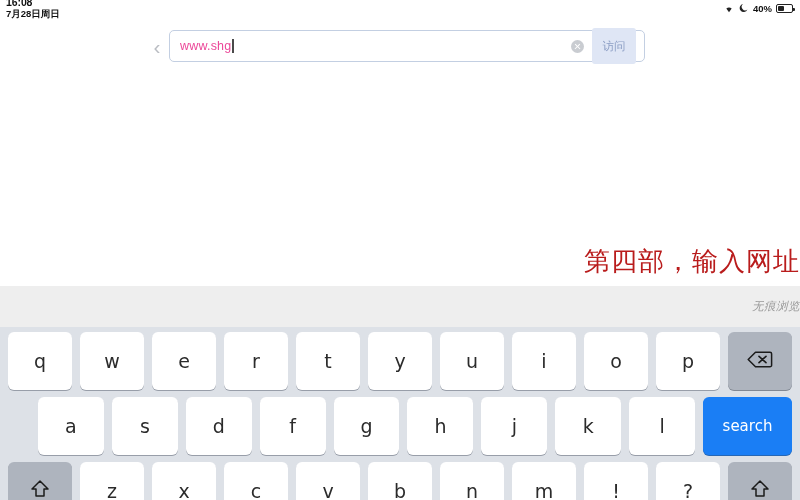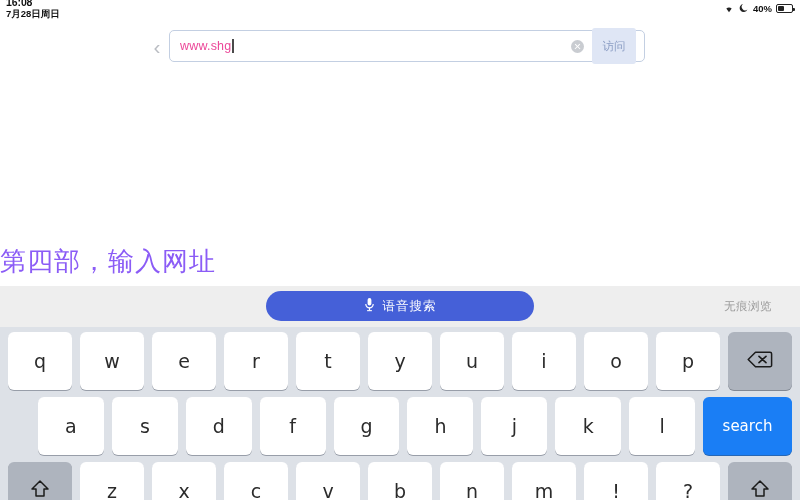--- a/index.html
+++ b/index.html
@@ -116,23 +116,23 @@
     color: #8c9ec4;
     font-size: 11.5px;
     display: flex; align-items: center; justify-content: center;
     margin-right: 2px;
   }
 
   
   .page-headline {
     position: absolute;
     top: 244px; left: 0; width: 800px;
-    text-align: left;
+    text-align: right;
     font-size: 26px;
-    color: #8b5cf6;
+    color: #b91c1c;
     letter-spacing: 1px;
     white-space: nowrap;
     font-family: "DejaVu Sans", "Liberation Sans", sans-serif;
   }
 
   
   .kb-toolbar {
     position: absolute;
     left: 0; top: 286px;
     width: 800px; height: 41px;
@@ -146,22 +146,22 @@
     background: #4560d8;
     border-radius: 15px;
     display: flex; align-items: center; justify-content: center;
     gap: 8px;
     color: #ffffff;
   }
   .mic-ic { display: block; }
   .voice-label { font-size: 12.5px; color: #ffffff; letter-spacing: 1px; }
   .incognito-label {
     position: absolute;
-    right: 28px; top: 299px;
-    font-size: 11.5px; color: #9a9a9a; letter-spacing: 0.5px;
+    right: 0; top: 299px;
+    font-size: 11.5px; color: #9a9a9a; letter-spacing: 0.5px; font-style: italic;
   }
 
   
   .keyboard {
     position: absolute;
     left: 0; top: 327px;
     width: 800px; height: 173px;
     background: #dde1e7;
     padding-top: 5px;
   }
@@ -234,31 +234,20 @@
       <span class="caret"></span>
       <span class="url-spacer"></span>
       <span class="clear-ic"></span>
       <span class="go-btn">访问</span>
     </div>
   </div>
 
   <div class="page-headline">第四部，输入网址</div>
 
   <div class="kb-toolbar"></div>
-  <div class="voice-btn">
-    <span class="mic-ic">
-      <svg width="11" height="15" viewBox="0 0 11 15">
-        <rect x="3.6" y="1" width="3.8" height="7.4" rx="1.9" fill="#ffffff"></rect>
-        <path d="M1.8 7.1 a3.7 3.7 0 0 0 7.4 0" stroke="#ffffff" stroke-width="1.2" fill="none"></path>
-        <rect x="4.9" y="10.6" width="1.2" height="2.6" fill="#ffffff"></rect>
-        <rect x="3.1" y="13.1" width="4.8" height="1.1" fill="#ffffff"></rect>
-      </svg>
-    </span>
-    <span class="voice-label">语音搜索</span>
-  </div>
   <div class="incognito-label">无痕浏览</div>
 
   <div class="keyboard">
 
     <div class="kb-row r1">
       <div class="key">q</div>
       <div class="key">w</div>
       <div class="key">e</div>
       <div class="key">r</div>
       <div class="key">t</div>

